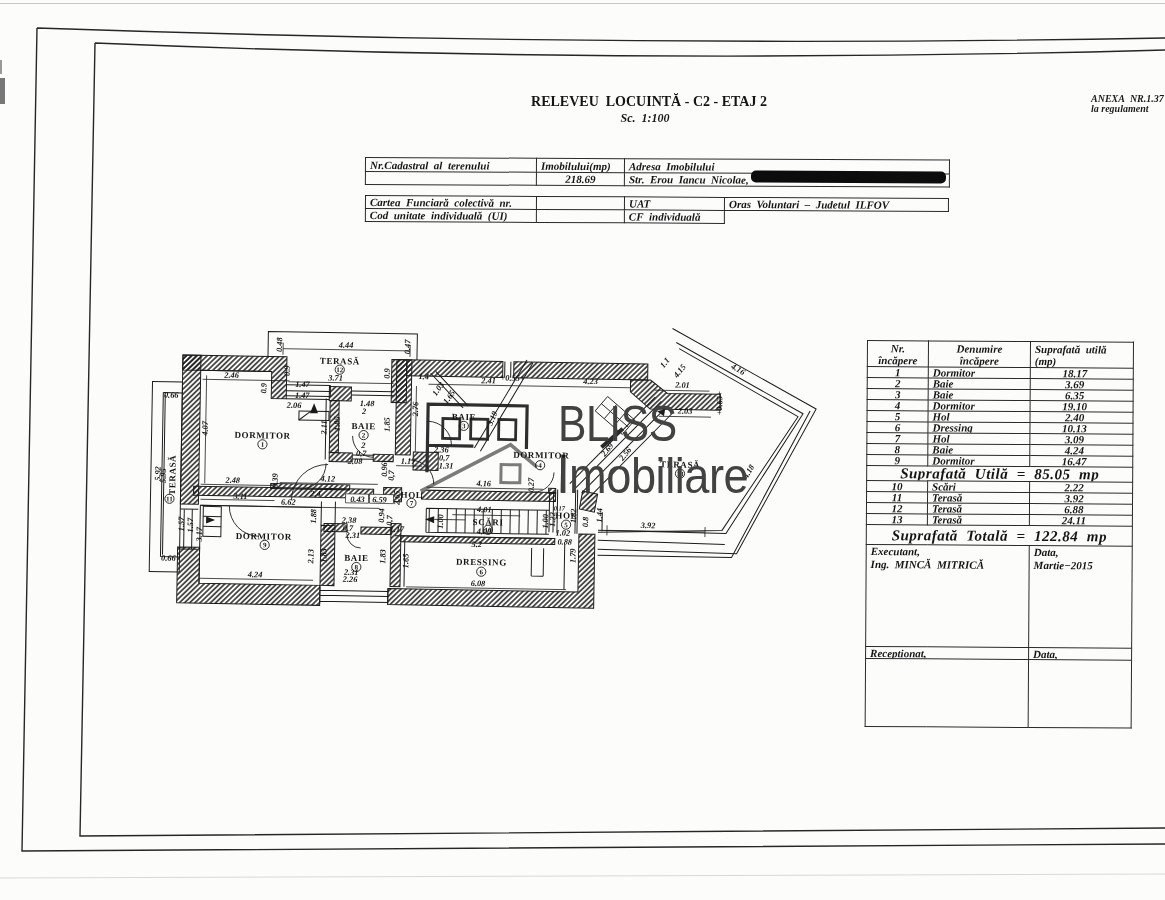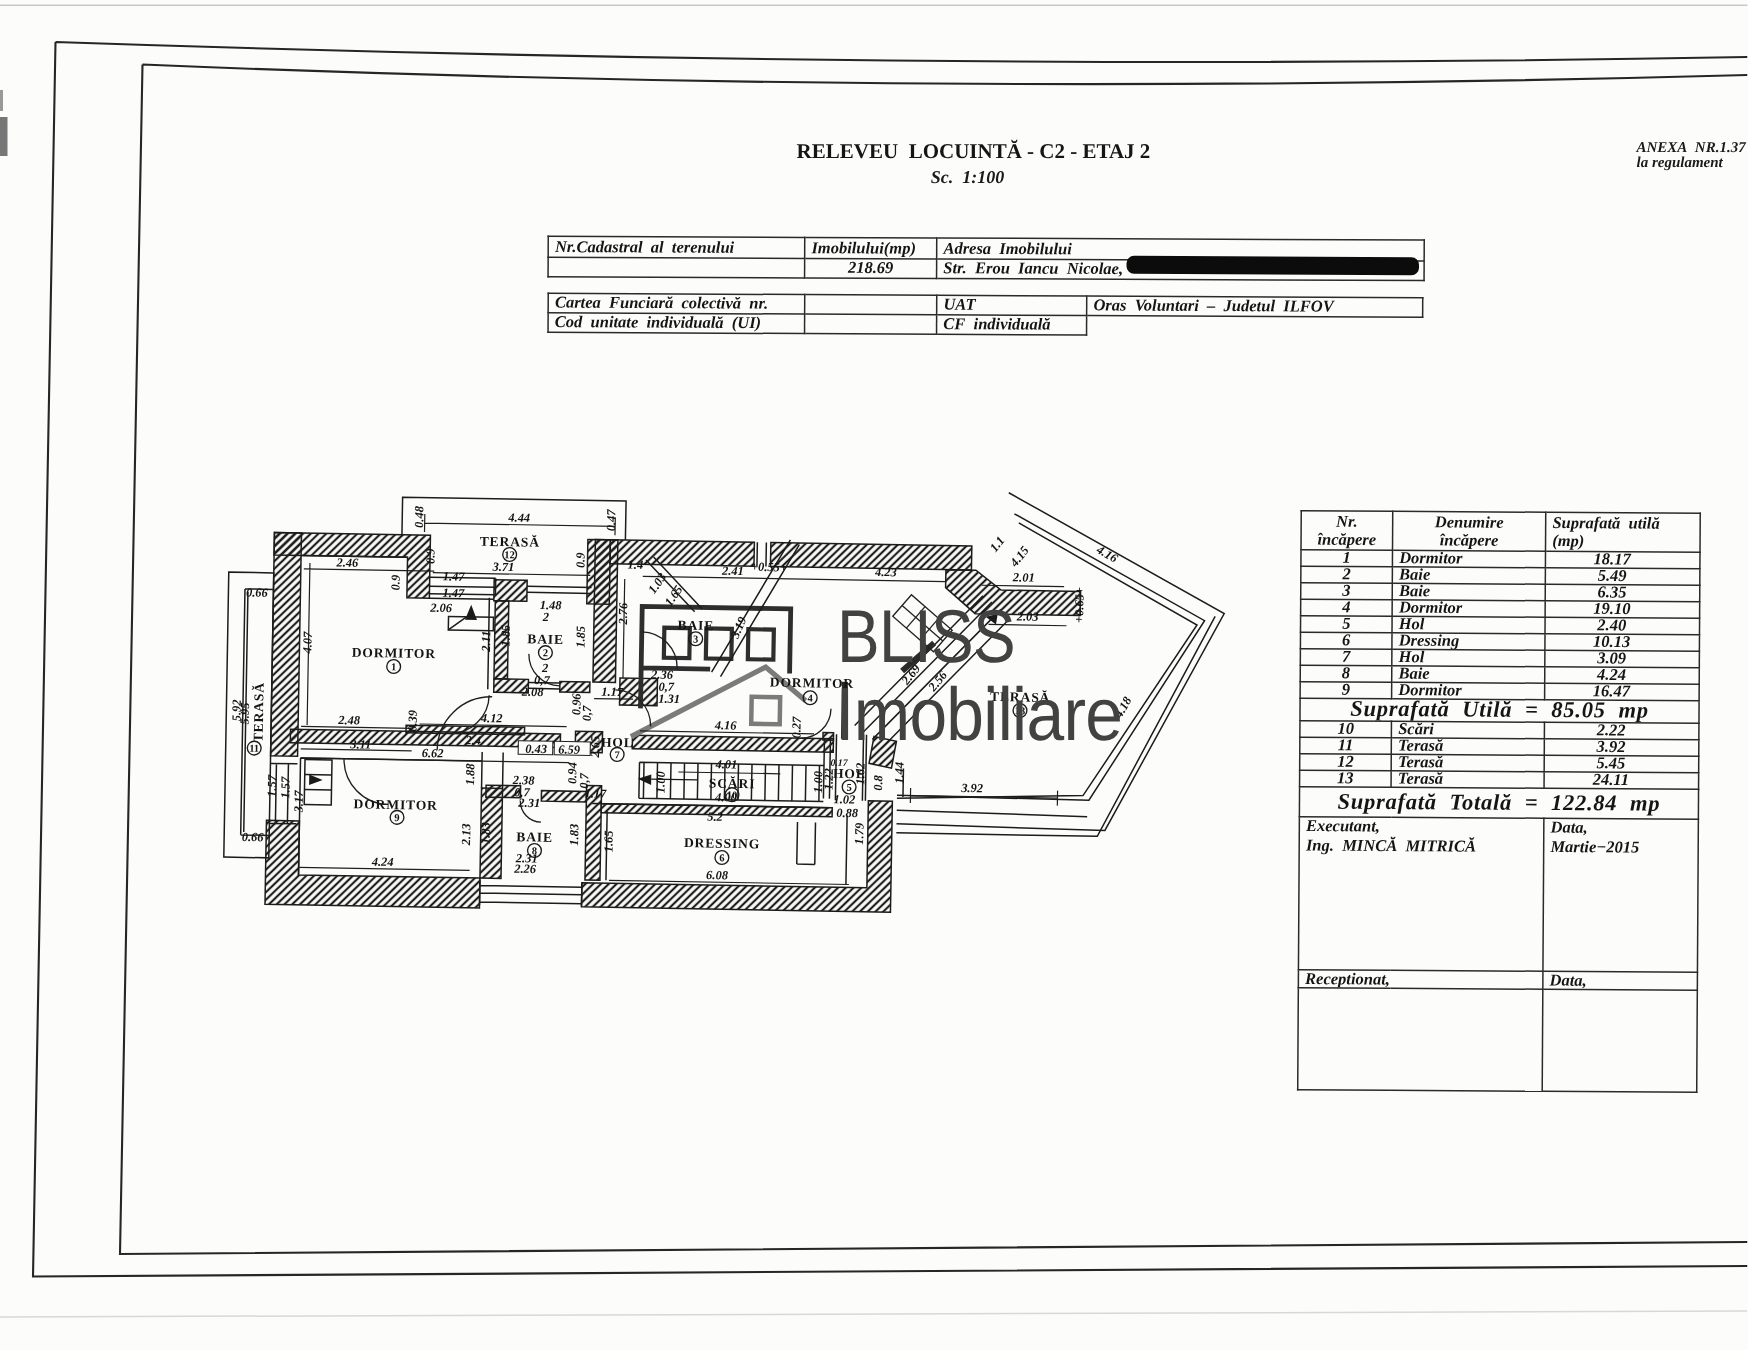--- a/index.html
+++ b/index.html
@@ -342,21 +342,21 @@
         <td style="width:94px;text-align:left;line-height:12px">Suprafată&nbsp; utilă<br>(mp)</td>
       </tr>
 <tr style="height:10px">
         <td class="c">1</td>
         <td>Dormitor</td>
         <td class="v">18.17</td>
       </tr>
 <tr style="height:10px">
         <td class="c">2</td>
         <td>Baie</td>
-        <td class="v">5.49</td>
+        <td class="v">3.69</td>
       </tr>
 <tr style="height:10px">
         <td class="c">3</td>
         <td>Baie</td>
         <td class="v">6.35</td>
       </tr>
 <tr style="height:10px">
         <td class="c">4</td>
         <td>Dormitor</td>
         <td class="v">19.10</td>
@@ -395,21 +395,21 @@
         <td class="v">2.22</td>
       </tr>
 <tr style="height:10px">
         <td class="c">11</td>
         <td>Terasă</td>
         <td class="v">3.92</td>
       </tr>
 <tr style="height:10px">
         <td class="c">12</td>
         <td>Terasă</td>
-        <td class="v">5.45</td>
+        <td class="v">6.88</td>
       </tr>
 <tr style="height:10px">
         <td class="c">13</td>
         <td>Terasă</td>
         <td class="v">24.11</td>
       </tr>
 <tr style="height:20px">
         <td colspan="3" style="text-align:center;font-size:15px;letter-spacing:0.5px">Suprafată&nbsp; Totală&nbsp; =&nbsp; 122.84&nbsp; mp</td>
       </tr>
 <tr style="height:102px">

